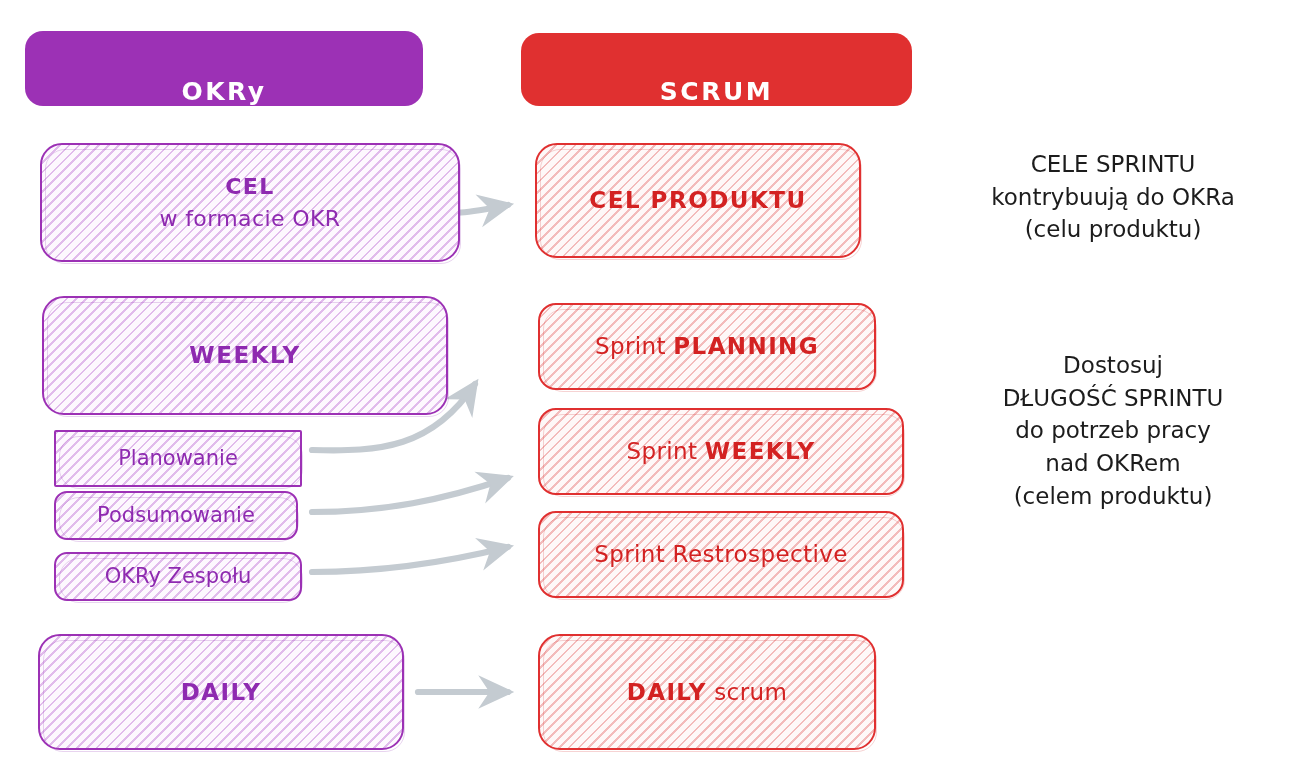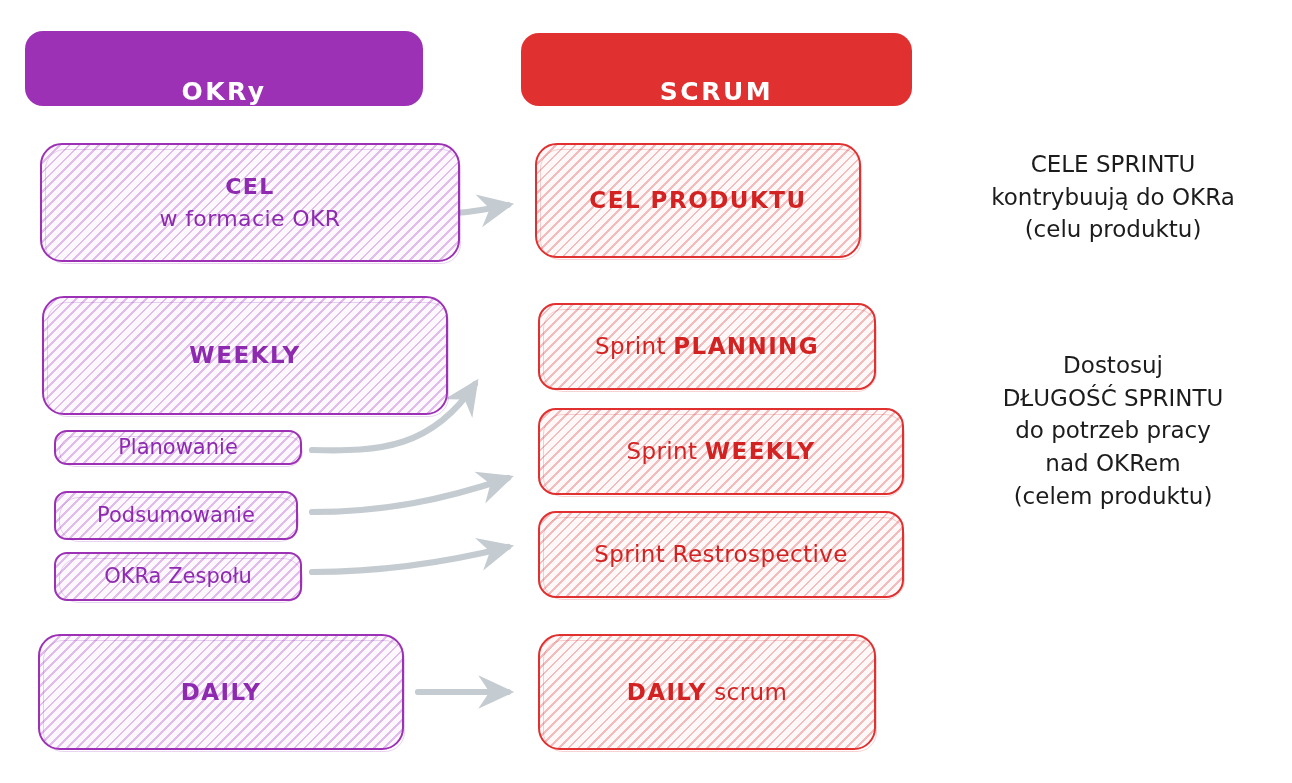--- a/index.html
+++ b/index.html
@@ -86,21 +86,21 @@
     border-radius: 20px;
     border: 1.1px solid currentColor;
     opacity: 0.20;
     pointer-events: none;
     z-index: 1;
   }
 
   
   #card-cel        { left: 40px;  top: 143px; width: 420px; height: 119px; font-size: 22px; border-radius: 22px; }
   #card-weekly     { left: 42px;  top: 296px; width: 406px; height: 119px; font-size: 23px; letter-spacing: 1.5px; font-weight: 700; border-radius: 22px; }
-  #card-planowanie { left: 54px;  top: 430px; width: 248px; height: 35px;  font-size: 21px; border-radius: 13px; }
+  #card-planowanie { left: 54px;  top: 430px; width: 248px; height: 57px;  font-size: 21px; border-radius: 2px; }
   #card-podsum     { left: 54px;  top: 491px; width: 244px; height: 49px;  font-size: 21px; border-radius: 13px; }
   #card-retro      { left: 54px;  top: 552px; width: 248px; height: 49px;  font-size: 21px; border-radius: 13px; }
   #card-daily      { left: 38px;  top: 634px; width: 366px; height: 116px; font-size: 23px; letter-spacing: 1.5px; font-weight: 700; border-radius: 22px; }
 
   
   #card-celprod    { left: 535px; top: 143px; width: 326px; height: 115px; font-size: 23px; letter-spacing: 1.5px; font-weight: 700; border-radius: 22px; }
   #card-planning   { left: 538px; top: 303px; width: 338px; height: 87px;  font-size: 23px; border-radius: 18px; }
   #card-review     { left: 538px; top: 408px; width: 366px; height: 87px;  font-size: 23px; border-radius: 18px; }
   #card-retrospect { left: 538px; top: 511px; width: 366px; height: 87px;  font-size: 23px; border-radius: 18px; }
   #card-dailyscrum { left: 538px; top: 634px; width: 338px; height: 116px; font-size: 23px; border-radius: 22px; }
@@ -171,21 +171,21 @@
 
   <div class="card purple" id="card-planowanie">
     <span class="lbl">Planowanie</span>
   </div>
 
   <div class="card purple" id="card-podsum">
     <span class="lbl">Podsumowanie</span>
   </div>
 
   <div class="card purple" id="card-retro">
-    <span class="lbl">OKRa Zespołu</span>
+    <span class="lbl">OKRy Zespołu</span>
   </div>
 
   <div class="card purple" id="card-daily">
     <span class="lbl">DAILY</span>
   </div>
 
   <div class="card red" id="card-celprod">
     <span class="lbl">CEL PRODUKTU</span>
   </div>
 

